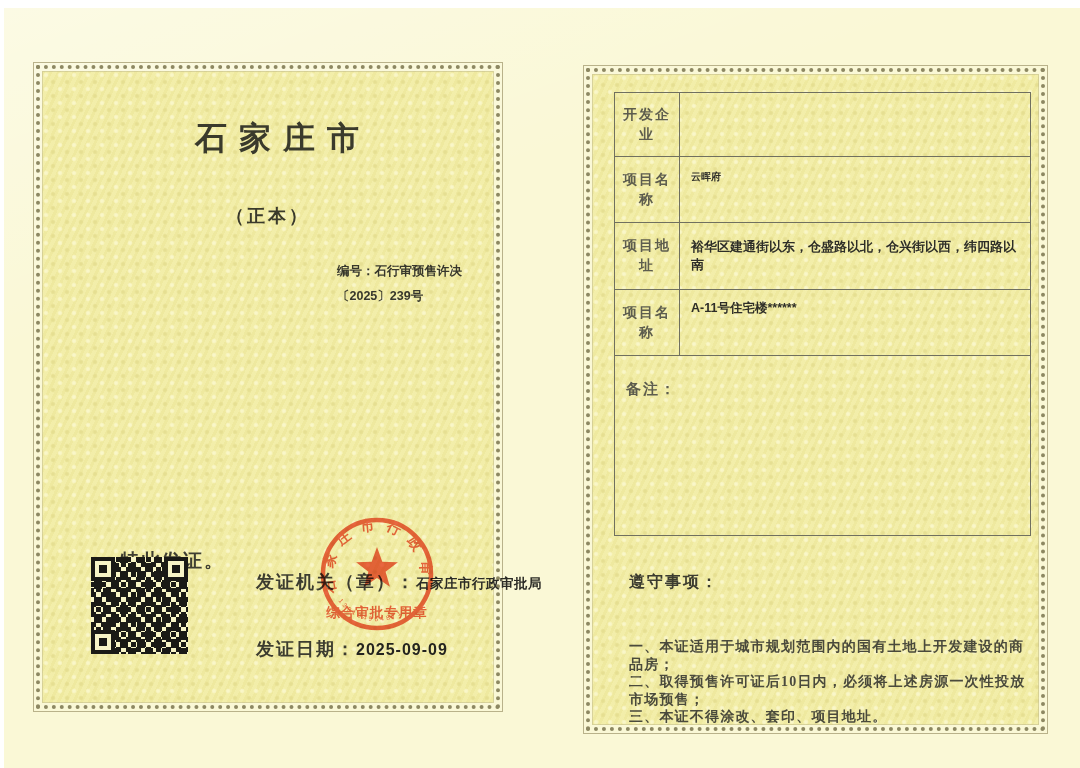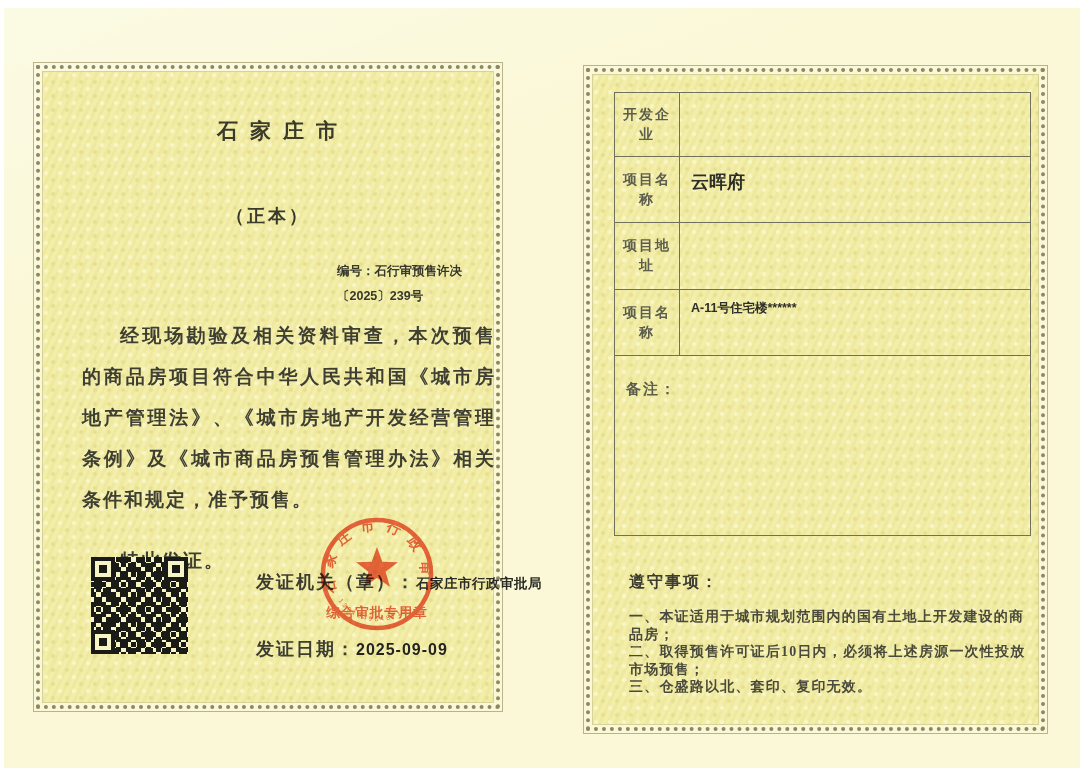--- a/index.html
+++ b/index.html
@@ -35,21 +35,21 @@
       repeating-linear-gradient(115deg, rgba(233,226,150,0.30) 0 3px, rgba(246,242,184,0.30) 3px 7px);
     background-size:14px 14px, 14px 14px, auto;
     box-shadow:inset 0 0 0 1px rgba(185,178,138,0.45);
   }
   .left-page  { left:33px;  top:62px; width:470px; height:650px; }
   .right-page { left:583px; top:65px; width:465px; height:669px; }
 
   
   .city-title {
     position:absolute; left:0; top:46px; width:100%;
-    text-align:center; font-size:21px; font-weight:bold;
+    text-align:center; font-size:32px; font-weight:bold;
     letter-spacing:12px; text-indent:12px; color:#3a3a2c;padding-left:18px;
   }
   .cert-title {
     position:absolute; left:0; top:88px; width:100%;
     text-align:center; font-size:30px; font-weight:bold;
     letter-spacing:7px; text-indent:7px; color:#3a3a2c;
   }
   .copy-type {
     position:absolute; left:0; top:133px; width:100%;
     text-align:center; font-size:18px; font-weight:bold;
@@ -121,59 +121,58 @@
     display:flex; align-items:center; justify-content:center;
     font-size:14px; letter-spacing:2px; color:#5d5d4e; font-weight:600;
     text-align:center; line-height:20px; padding:0 4px;
   }
   .tvalue {
     flex:1; padding:13px 12px 0 11px;
     font-family:"Liberation Sans","DejaVu Sans",sans-serif;
     font-weight:700; color:#2e2e28;
   }
   .tvalue-0 { font-size:15px; }
-  .tvalue-1 { font-size:18px; }
+  .tvalue-1 { font-size:10px; }
   .tvalue-2 { font-size:13px; padding-top:15px; }
   .tvalue-3 { font-size:12.5px; padding-top:10px; }
   .remark-label {
     position:absolute; left:11px; top:24px;
     font-size:15px; letter-spacing:2px; color:#5d5d4e; font-weight:600;
   }
   .remark-value {
     position:absolute; left:51px; top:7px; width:350px;
     font-family:"Liberation Sans","DejaVu Sans",sans-serif;
     font-size:12px; font-weight:700; color:#2e2e28;
   }
 
   .notes-title {
     position:absolute; left:37px; top:498px;
     font-size:16px; font-weight:bold; letter-spacing:2px; color:#3c3c30;
   }
   .note-item {
     position:absolute; left:37px; width:400px;
-    font-size:14px; font-weight:600; letter-spacing:1.2px; color:#4a4a3c;
+    font-size:14px; font-weight:600; letter-spacing:1.2px; color:#4a4a3c;margin-top:30px;
   }
   .note-0 { top:534px; } .note-1 { top:569px; } .note-2 { top:604px; }
 </style>
 </head>
 <body>
 
 <div class="photo">
   <div class="sheet"></div>
 
   <div class="page left-page">
     <div class="page-frame">
       <div class="page-content">
 
         <div class="city-title">石家庄市</div>
         <div class="copy-type">（正本）</div>
 
         <div class="serial">编号：石行审预售许决〔2025〕239号</div>
 
-        <p class="body-text">经现场勘验及相关资料审查，本次预售的商品房项目符合中华人民共和国《城市房地产管理法》、《城市房地产开发经营管理条例》及《城市商品房预售管理办法》相关条件和规定，准予预售。</p>
         <p class="body-closing">特此发证。</p>
 
         <div class="qr">
           <div class="qr-finder qr-tl">
               <div class="dot"></div>
             </div>
           <div class="qr-finder qr-tr">
               <div class="dot"></div>
             </div>
           <div class="qr-finder qr-bl">
@@ -219,34 +218,35 @@
             <div class="tlabel">开发企业</div>
           </div>
 
           <div class="trow trow-1">
             <div class="tlabel">项目名称</div>
             <div class="tvalue tvalue-1">云晖府</div>
           </div>
 
           <div class="trow trow-2">
             <div class="tlabel">项目地址</div>
+            <div class="tvalue tvalue-2">裕华区建通街以东，仓盛路以北，仓兴街以西，纬四路以南</div>
           </div>
 
           <div class="trow trow-3">
             <div class="tlabel">项目名称</div>
             <div class="tvalue tvalue-3">A-11号住宅楼******</div>
           </div>
 
           <div class="trow trow-remark">
             <div class="remark-label">备注：</div>
           </div>
 
         </div>
 
         <div class="notes-title">遵守事项：</div>
         <div class="note-item note-0">一、本证适用于城市规划范围内的国有土地上开发建设的商品房；</div>
         <div class="note-item note-1">二、取得预售许可证后10日内，必须将上述房源一次性投放市场预售；</div>
-        <div class="note-item note-2">三、仓盛路以北、套印、复印无效。</div>
+        <div class="note-item note-2">三、本证不得涂改、套印、项目地址。</div>
 
       </div>
     </div>
   </div>
 </div>
 
 </body></html>

